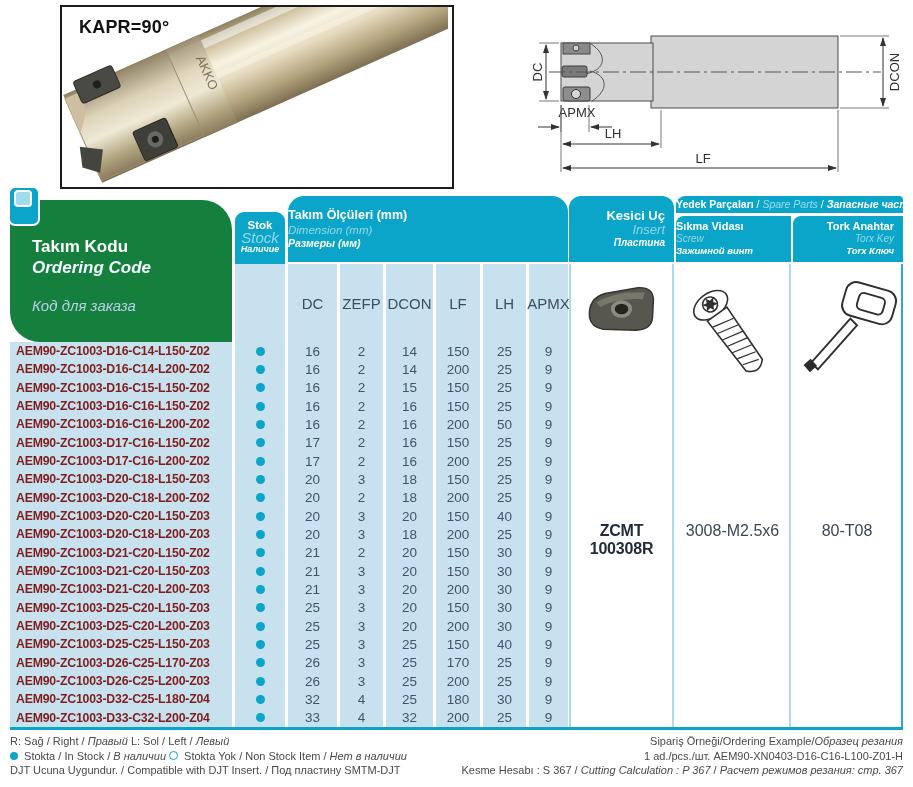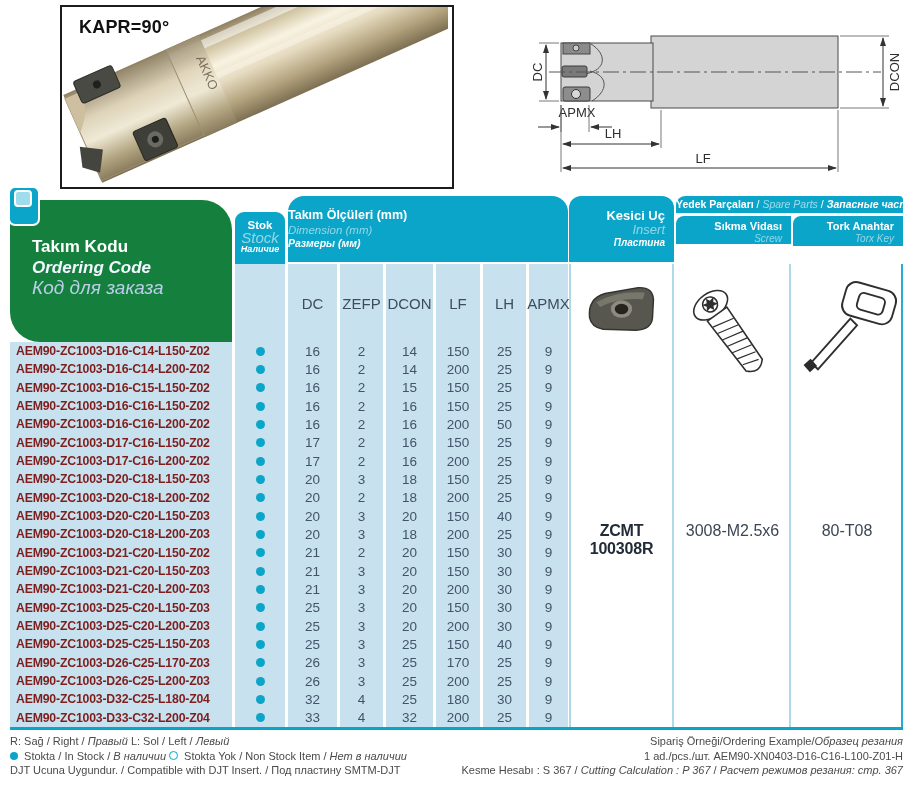--- a/index.html
+++ b/index.html
@@ -24,21 +24,21 @@
 
   .corner-icon{position:absolute;left:-2px;top:-10px;width:28px;height:36px;
     background:#0ba5c9;border:2px solid #fff;border-radius:7px;z-index:5;}
   .corner-inner{position:absolute;left:4px;top:2px;width:14px;height:13px;
     background:#9fdcec;border:2px solid #fff;border-radius:4px;}
 
   .hdr-dark{position:absolute;left:0;top:4px;width:222px;height:142px;background:#15803d;
     border-radius:10px 30px 0 30px;color:#fff;padding:36px 0 0 22px;box-sizing:border-box;z-index:2;}
   .hdr-dark .l1{font-size:17px;font-weight:700;line-height:21px;}
   .hdr-dark .l2{font-size:17px;font-weight:700;font-style:italic;line-height:21px;color:#f2f7ff;}
-  .hdr-dark .l3{font-size:19px;font-style:italic;line-height:20px;color:#b9cfe9;}
+  .hdr-dark .l3{font-size:15px;font-style:italic;line-height:20px;color:#b9cfe9;margin-top:18px;}
 
   .teal{background:#0ba5c9;color:#fff;position:absolute;box-sizing:border-box;}
   .t-tr{font-weight:700;}
   .t-en{font-style:italic;color:rgba(255,255,255,.55);}
   .t-ru{font-style:italic;font-weight:700;}
 
   .hdr-stok{left:225px;top:16px;width:50px;height:66px;border-radius:9px 9px 0 0;
     text-align:center;padding-top:7px;}
   .hdr-stok .t-tr{font-size:11.5px;line-height:13px;}
   .hdr-stok .t-en{font-size:15px;line-height:12px;}
@@ -53,23 +53,23 @@
   .hdr-insert{left:559px;top:0;width:105px;height:66px;border-radius:12px 12px 0 0;
     text-align:right;padding:12px 9px 0 0;}
   .hdr-insert .t-tr{font-size:13px;line-height:15px;}
   .hdr-insert .t-en{font-size:13px;line-height:13px;}
   .hdr-insert .t-ru{font-size:10px;line-height:13px;}
 
   .hdr-spare{left:666px;top:0;width:227px;height:17px;border-radius:9px 4px 0 0;
     text-align:center;font-size:10.5px;line-height:17px;white-space:nowrap;}
   .hdr-spare .t-en{color:rgba(255,255,255,.6);}
 
-  .hdr-screw{left:666px;top:20px;width:115px;height:28px;border-radius:8px 0 0 0;
-    text-align:right;padding:3px 9px 0 0;}
-  .hdr-torx{left:783px;top:20px;width:110px;height:30px;border-radius:8px 0 0 0;
+  .hdr-screw{left:666px;top:20px;width:115px;height:46px;border-radius:8px 0 0 0;
+    padding:3px 9px 0 0;}
+  .hdr-torx{left:783px;top:20px;width:110px;height:46px;border-radius:8px 0 0 0;
     text-align:right;padding:3px 9px 0 0;}
   .hdr-screw .t-tr,.hdr-torx .t-tr{font-size:11px;line-height:14px;}
   .hdr-screw .t-en,.hdr-torx .t-en{font-size:10px;line-height:12px;}
   .hdr-screw .t-ru,.hdr-torx .t-ru{font-size:9.5px;line-height:12px;}
 
   .stok-subcell{position:absolute;left:225px;top:68px;width:50px;height:78px;background:#c7e2ee;}
 
   .subhdr{position:absolute;left:278px;top:68px;width:280px;height:78px;display:grid;
     grid-template-columns:49px 43px 47px 44px 43px 39px;column-gap:3px;}
   .shcell{background:#c7e2ee;display:flex;align-items:center;justify-content:center;

